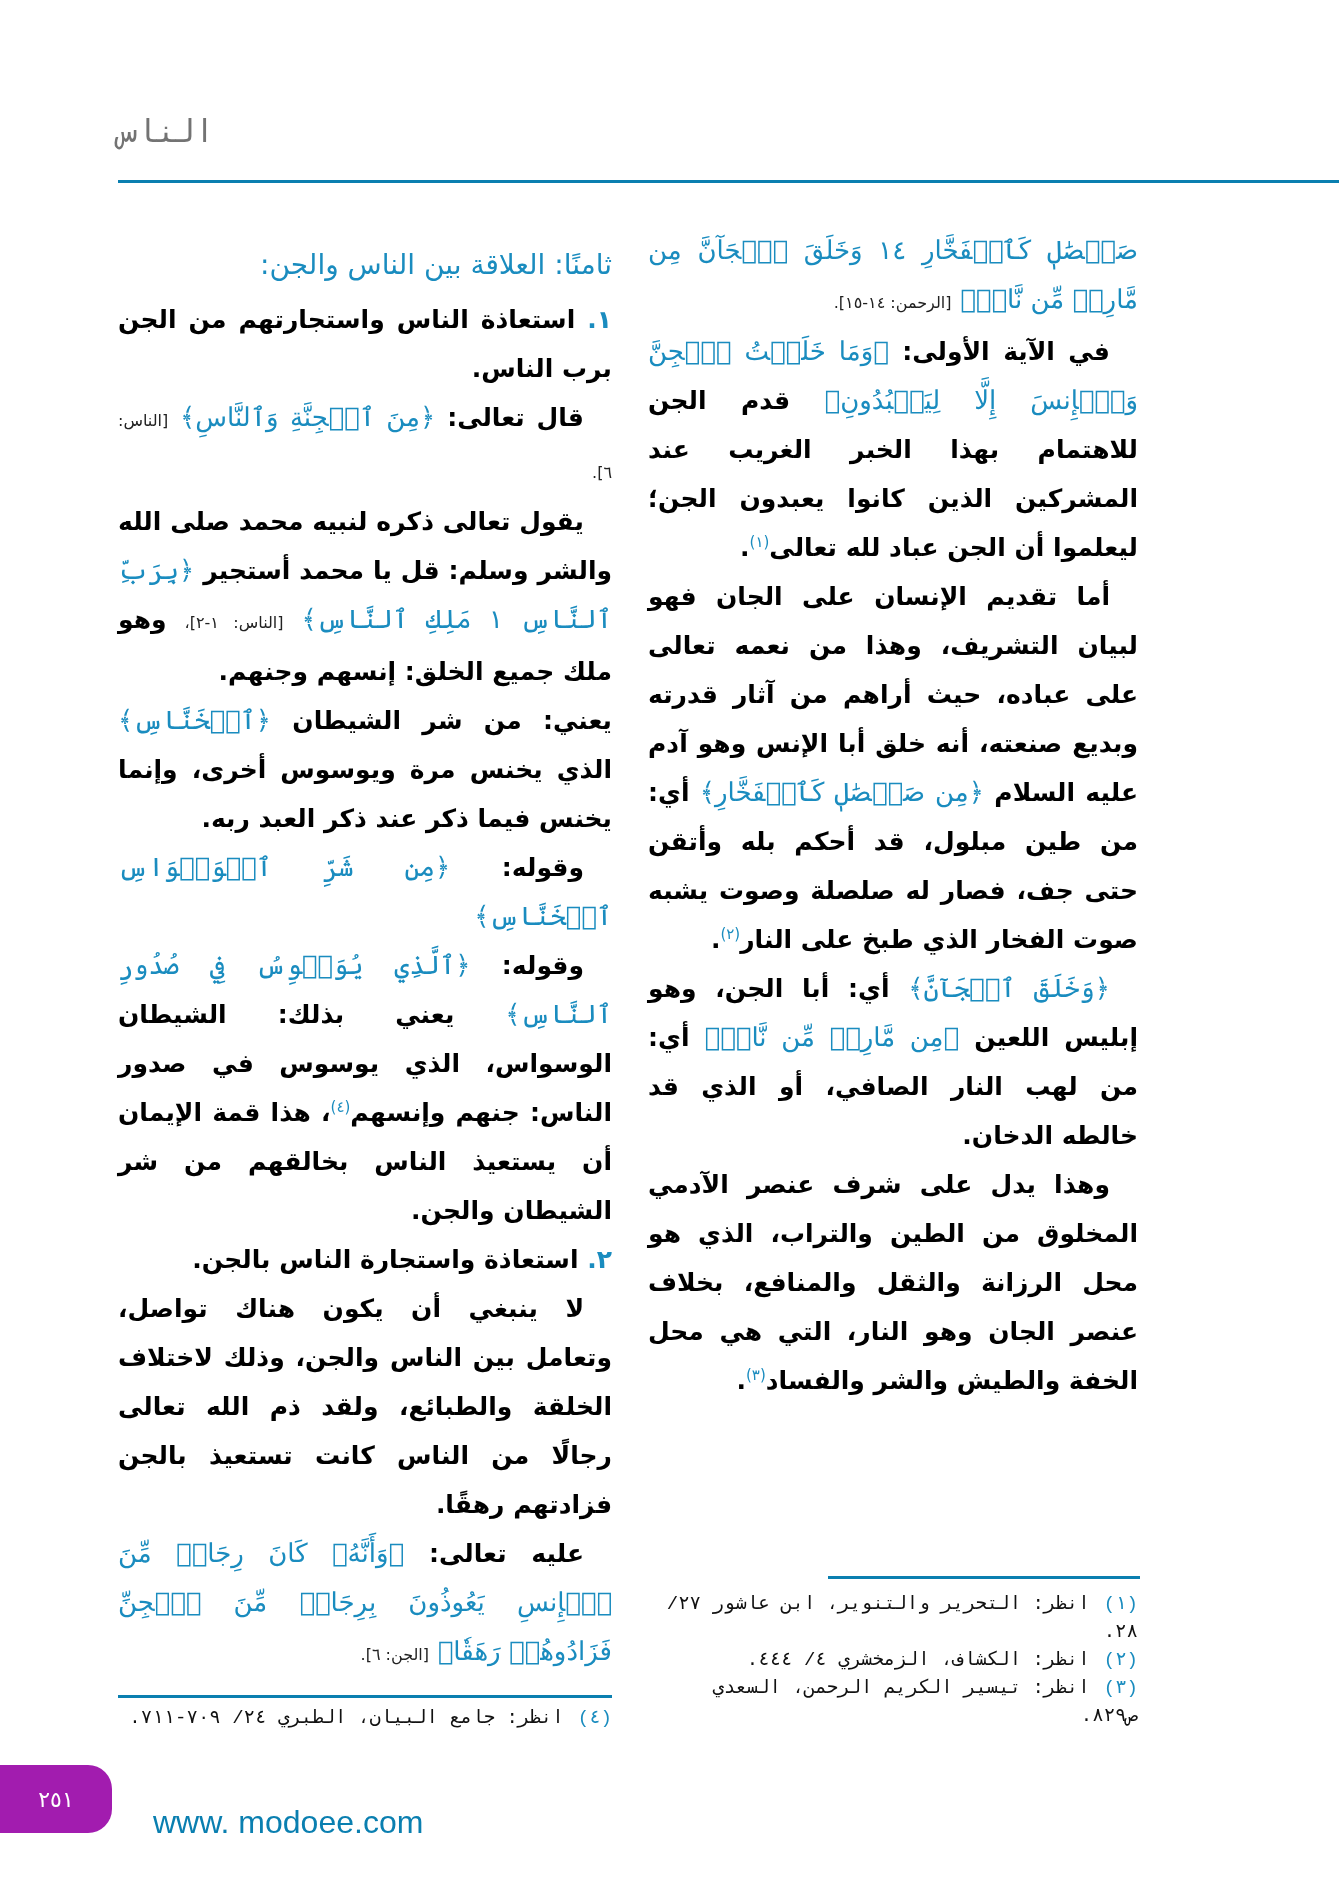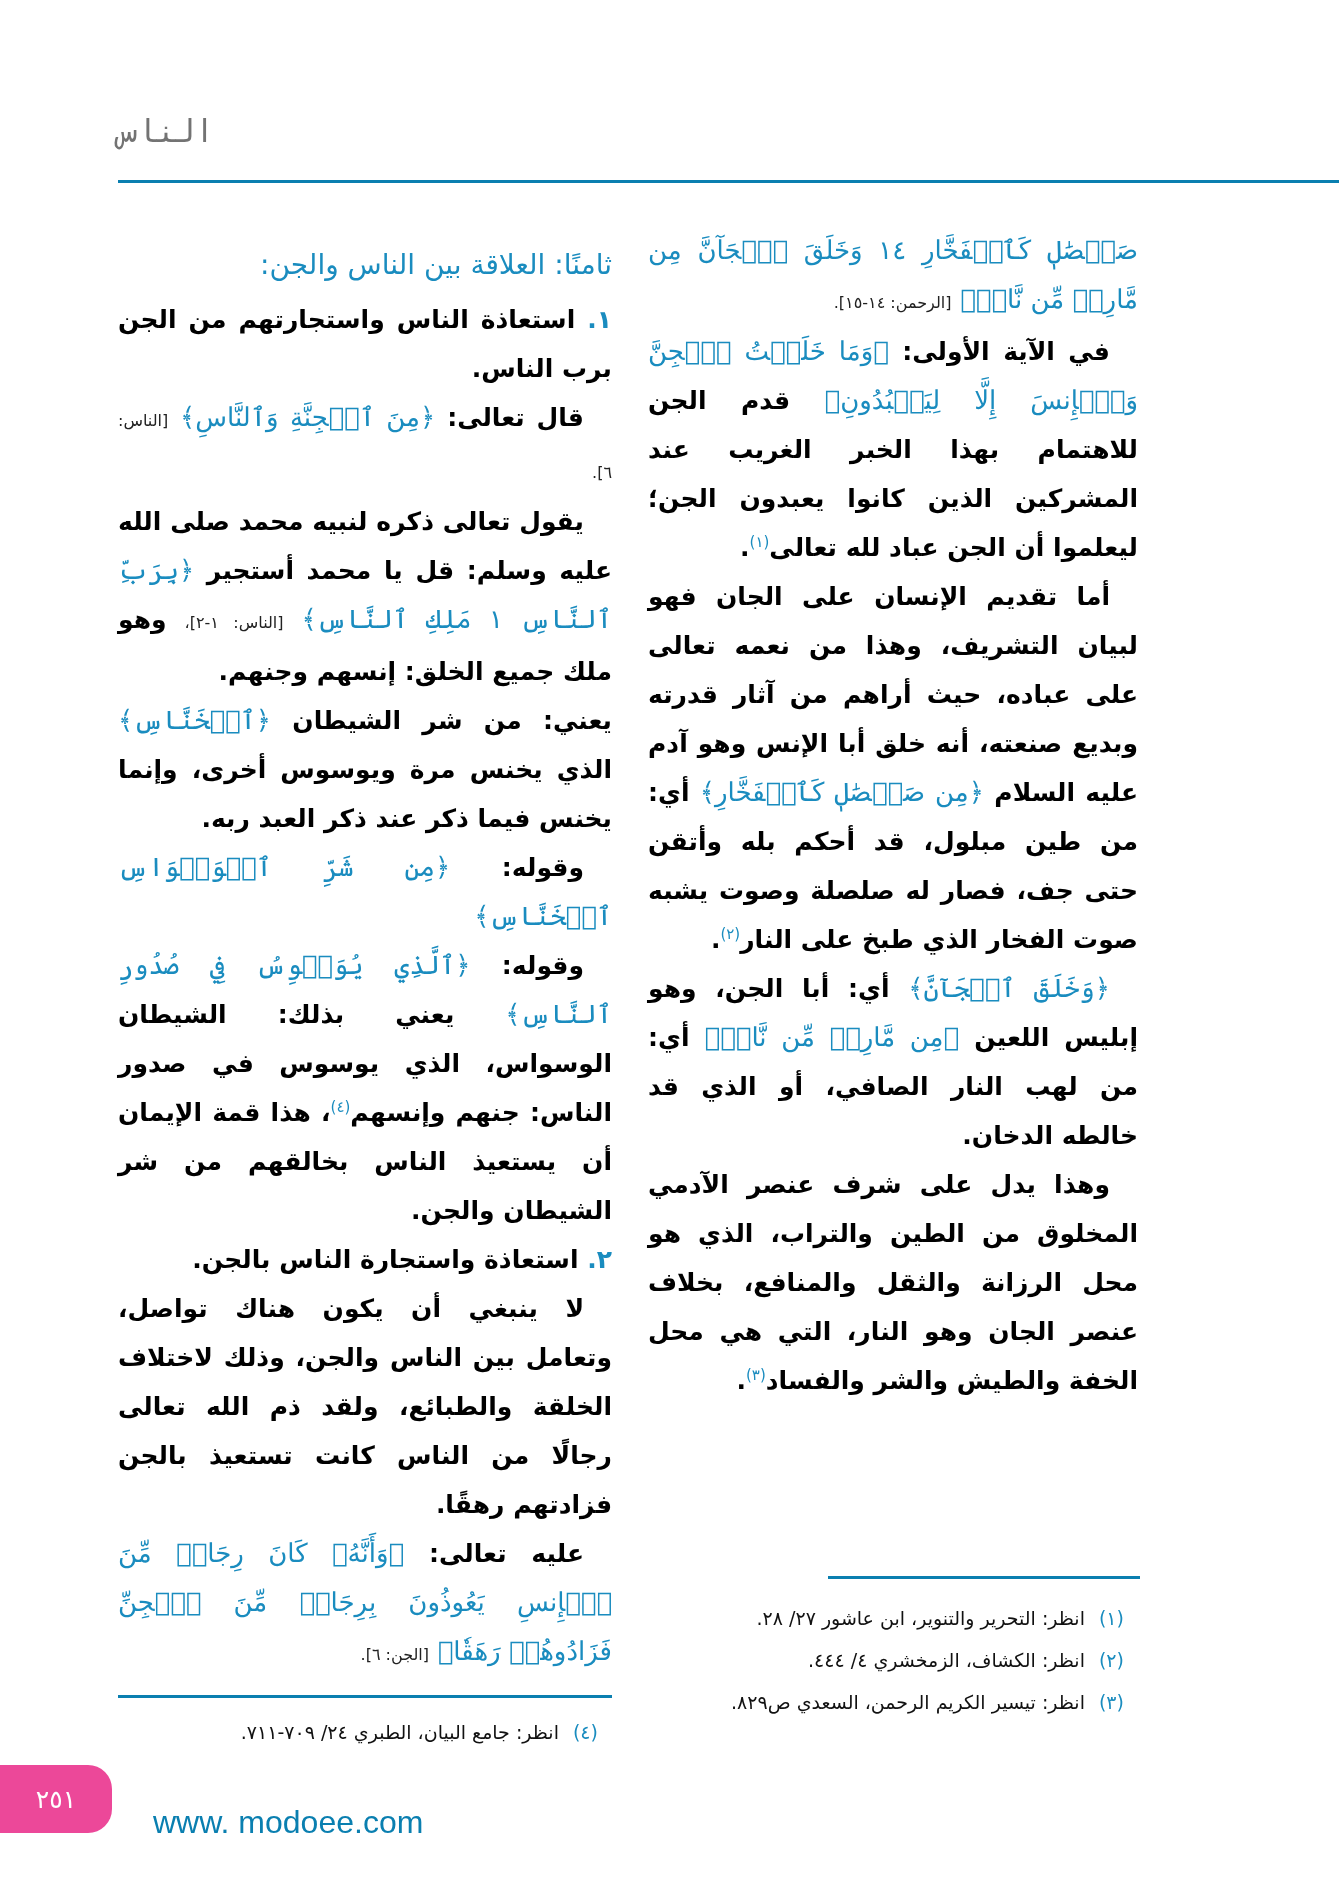--- a/index.html
+++ b/index.html
@@ -18,23 +18,23 @@
   .ref { font-weight: normal; font-size: 16px; color: #222; }
   .sup { color: #1a8cbf; font-weight: normal; font-size: 15px; vertical-align: super; line-height: 0; }
   .heading { color: #1a8cbf; font-weight: normal; font-size: 28px; margin-bottom: 6px; }
   .numbered .num { color: #1a8cbf; }
   .fn-rule-r { position: absolute; left: 828px; top: 1576px; width: 312px; height: 3px; background: #0a7fb0; }
   .fn-rule-l { position: absolute; left: 118px; top: 1695px; width: 494px; height: 3px; background: #0a7fb0; }
   .footnotes { position: absolute; direction: rtl; font-size: 19px; line-height: 28px; font-weight: normal; color: #111; }
   .fn-right { left: 648px; top: 1590px; width: 490px; }
   .fn-left { left: 118px; top: 1704px; width: 494px; }
   .fn-num { color: #1a8cbf; margin-left: 14px; }
-  .fn-item { margin: 14px; }
+  .fn-item { margin: 0; font-family: Liberation Mono, monospace; }
   .page-badge { position: absolute; left: 0; top: 1765px; width: 112px; height: 68px;
-         background: #ec4899; border-radius: 0 24px 24px 0; color: #fff; font-size: 25px;
+         background: #a21caf; border-radius: 0 24px 24px 0; color: #fff; font-size: 22px;
          display: flex; align-items: center; justify-content: center; }
   .site { position: absolute; left: 153px; top: 1804px; font-size: 32px; color: #0a7fb0;
          font-family: "Liberation Sans", sans-serif; }
 </style>
 </head>
 <body>
 
 <div class="header-title">الناس</div>
 <div class="header-rule"></div>
 
@@ -76,21 +76,21 @@
   <p class="p numbered">
     <span class="num">١.</span>
     <span>استعاذة الناس واستجارتهم من الجن برب الناس.</span>
   </p>
   <p class="p indent">
     <span>قال تعالى: </span>
     <span class="q">﴿مِنَ ٱلۡجِنَّةِ وَٱلنَّاسِ﴾</span>
     <span class="ref">[الناس: ٦].</span>
   </p>
   <p class="p indent">
-    <span>يقول تعالى ذكره لنبيه محمد صلى الله عليه وسلم: قل يا محمد أستجير </span>
+    <span>يقول تعالى ذكره لنبيه محمد صلى الله والشر وسلم: قل يا محمد أستجير </span>
     <span class="q">﴿بِرَبِّ ٱلنَّاسِ ١ مَلِكِ ٱلنَّاسِ﴾</span>
     <span class="ref">[الناس: ١-٢]،</span>
     <span> وهو ملك جميع الخلق: إنسهم وجنهم.</span>
   </p>
   <p class="p">
     <span>يعني: من شر الشيطان </span>
     <span class="q">﴿ٱلۡخَنَّاسِ﴾</span>
     <span> الذي يخنس مرة ويوسوس أخرى، وإنما يخنس فيما ذكر عند ذكر العبد ربه.</span>
   </p>
   <p class="p indent">

